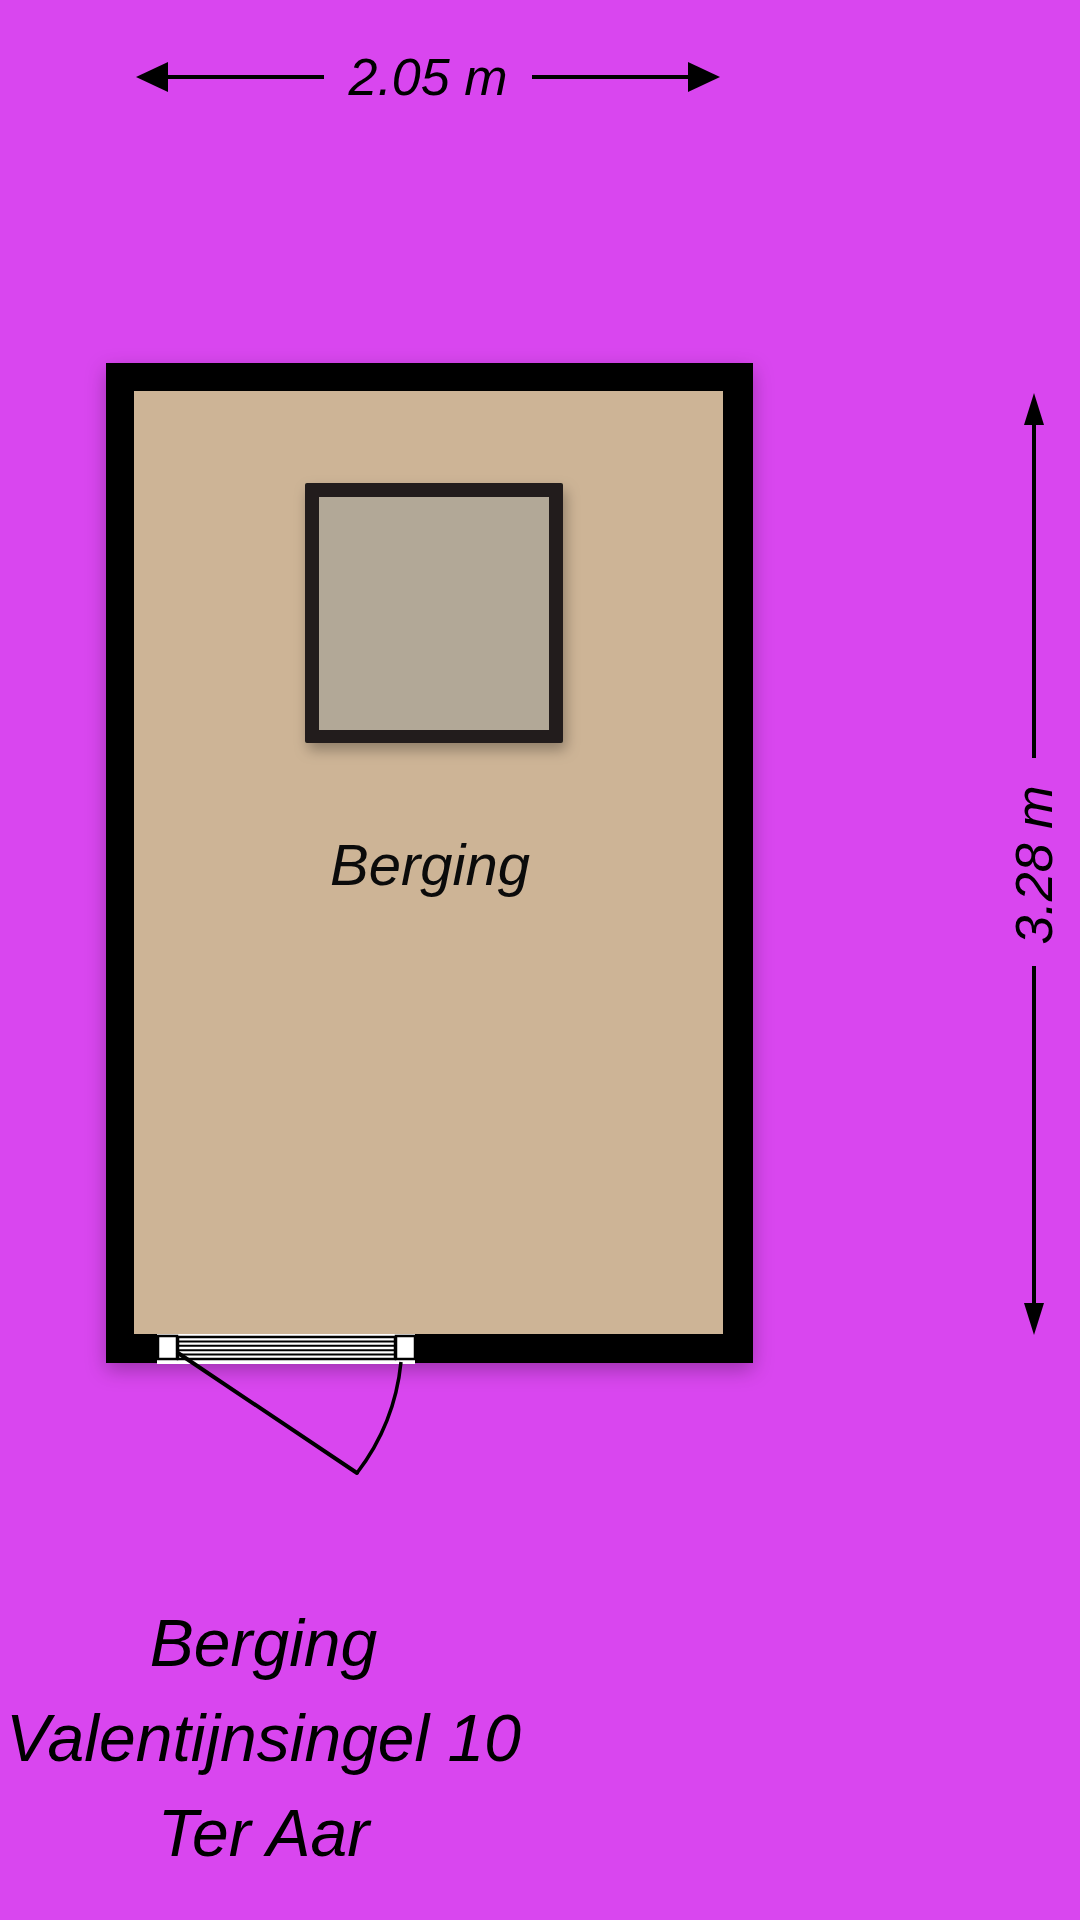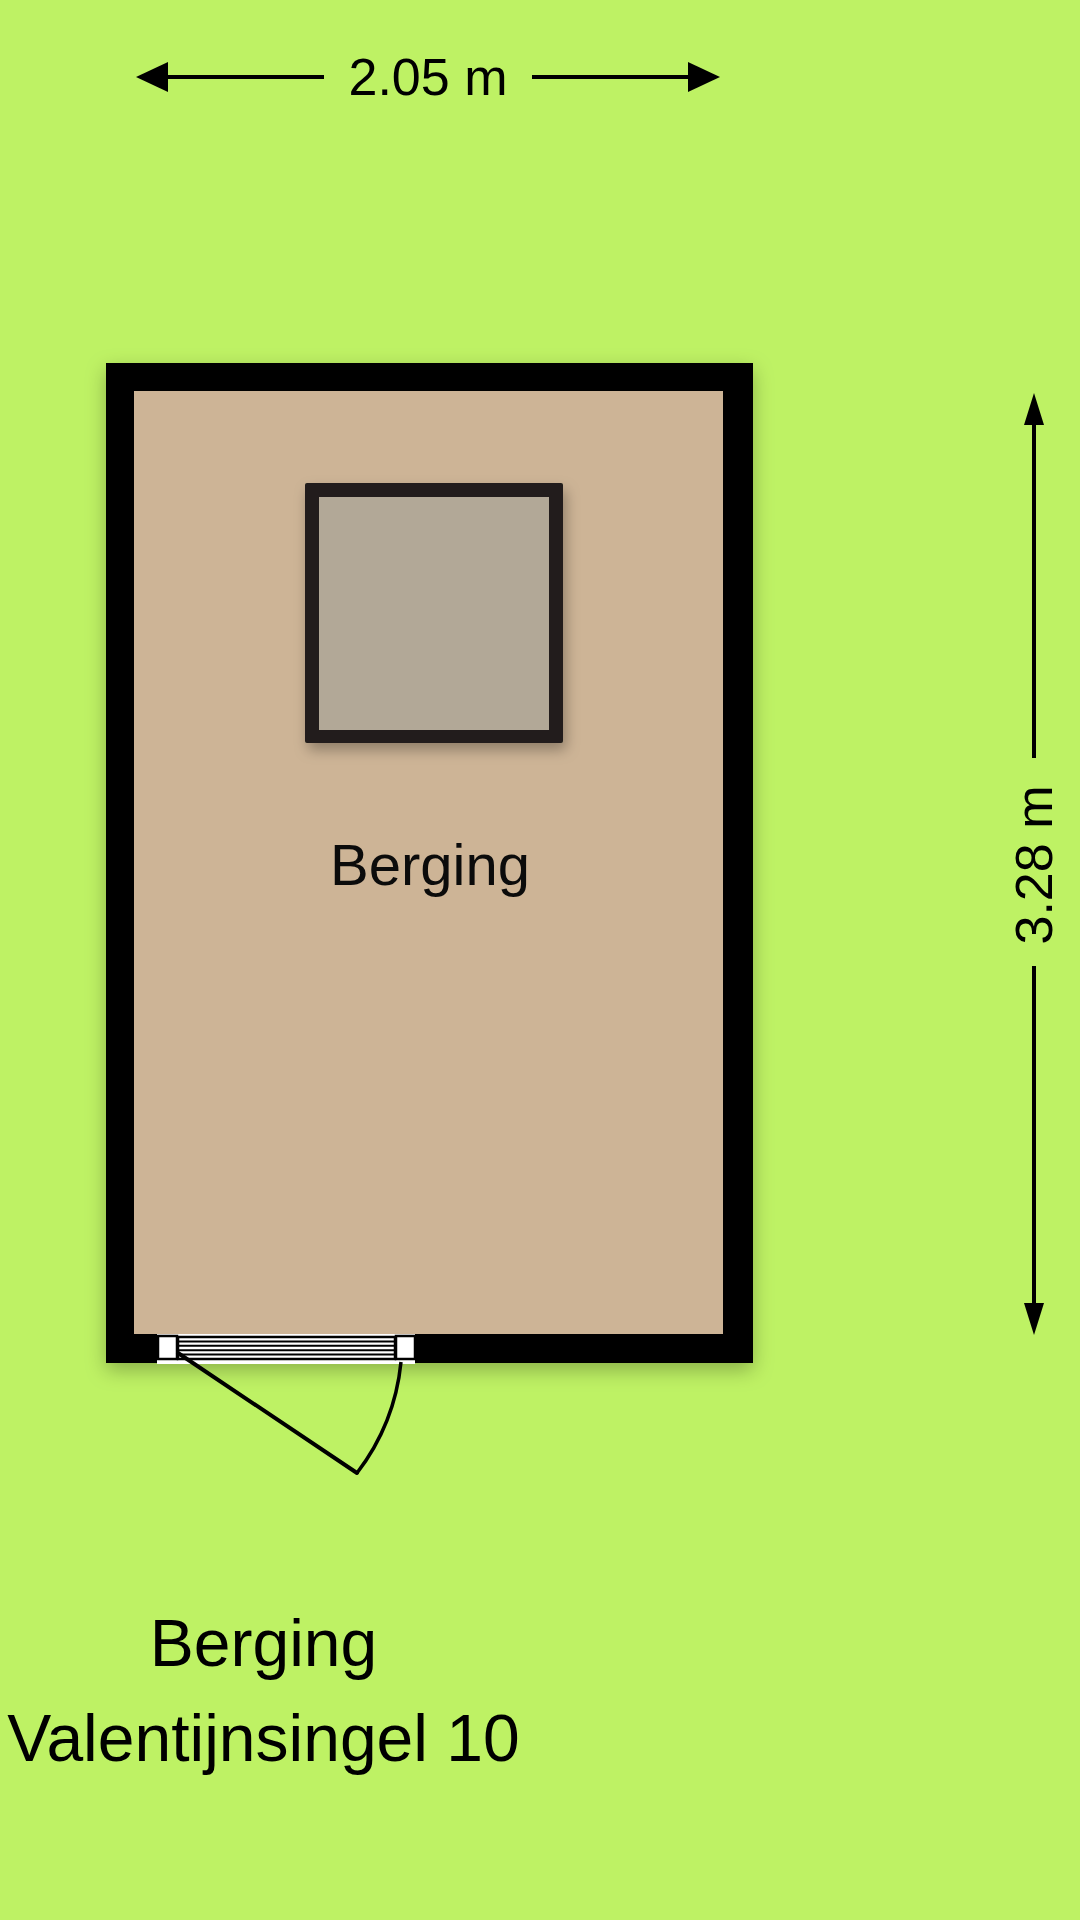--- a/index.html
+++ b/index.html
@@ -5,22 +5,23 @@
   html, body {
     margin: 0;
     padding: 0;
     background: #ffffff;
     font-family: "Liberation Sans", sans-serif;
   }
   .page {
     position: relative;
     width: 1080px;
     height: 1920px;
-    background: #bef264;
+    background: #d946ef;
     overflow: hidden;
+    font-style: italic;
   }
   .plan-svg {
     position: absolute;
     left: 0;
     top: 0;
     width: 1080px;
     height: 1920px;
     display: block;
   }
   .dim-text {
@@ -106,15 +107,16 @@
 
       <line x1="178" y1="1353" x2="357" y2="1473" stroke="#000000" stroke-width="4" stroke-linecap="round"></line>
 
       <path d="M 401 1362 A 218 218 0 0 1 357 1473" fill="none" stroke="#000000" stroke-width="3.5"></path>
     </g>
   </svg>
 
   <div class="title-block">
     <div class="title-line">Berging</div>
     <div class="title-line">Valentijnsingel 10</div>
+    <div class="title-line">Ter Aar</div>
   </div>
 
 </div>
 
 </body></html>

